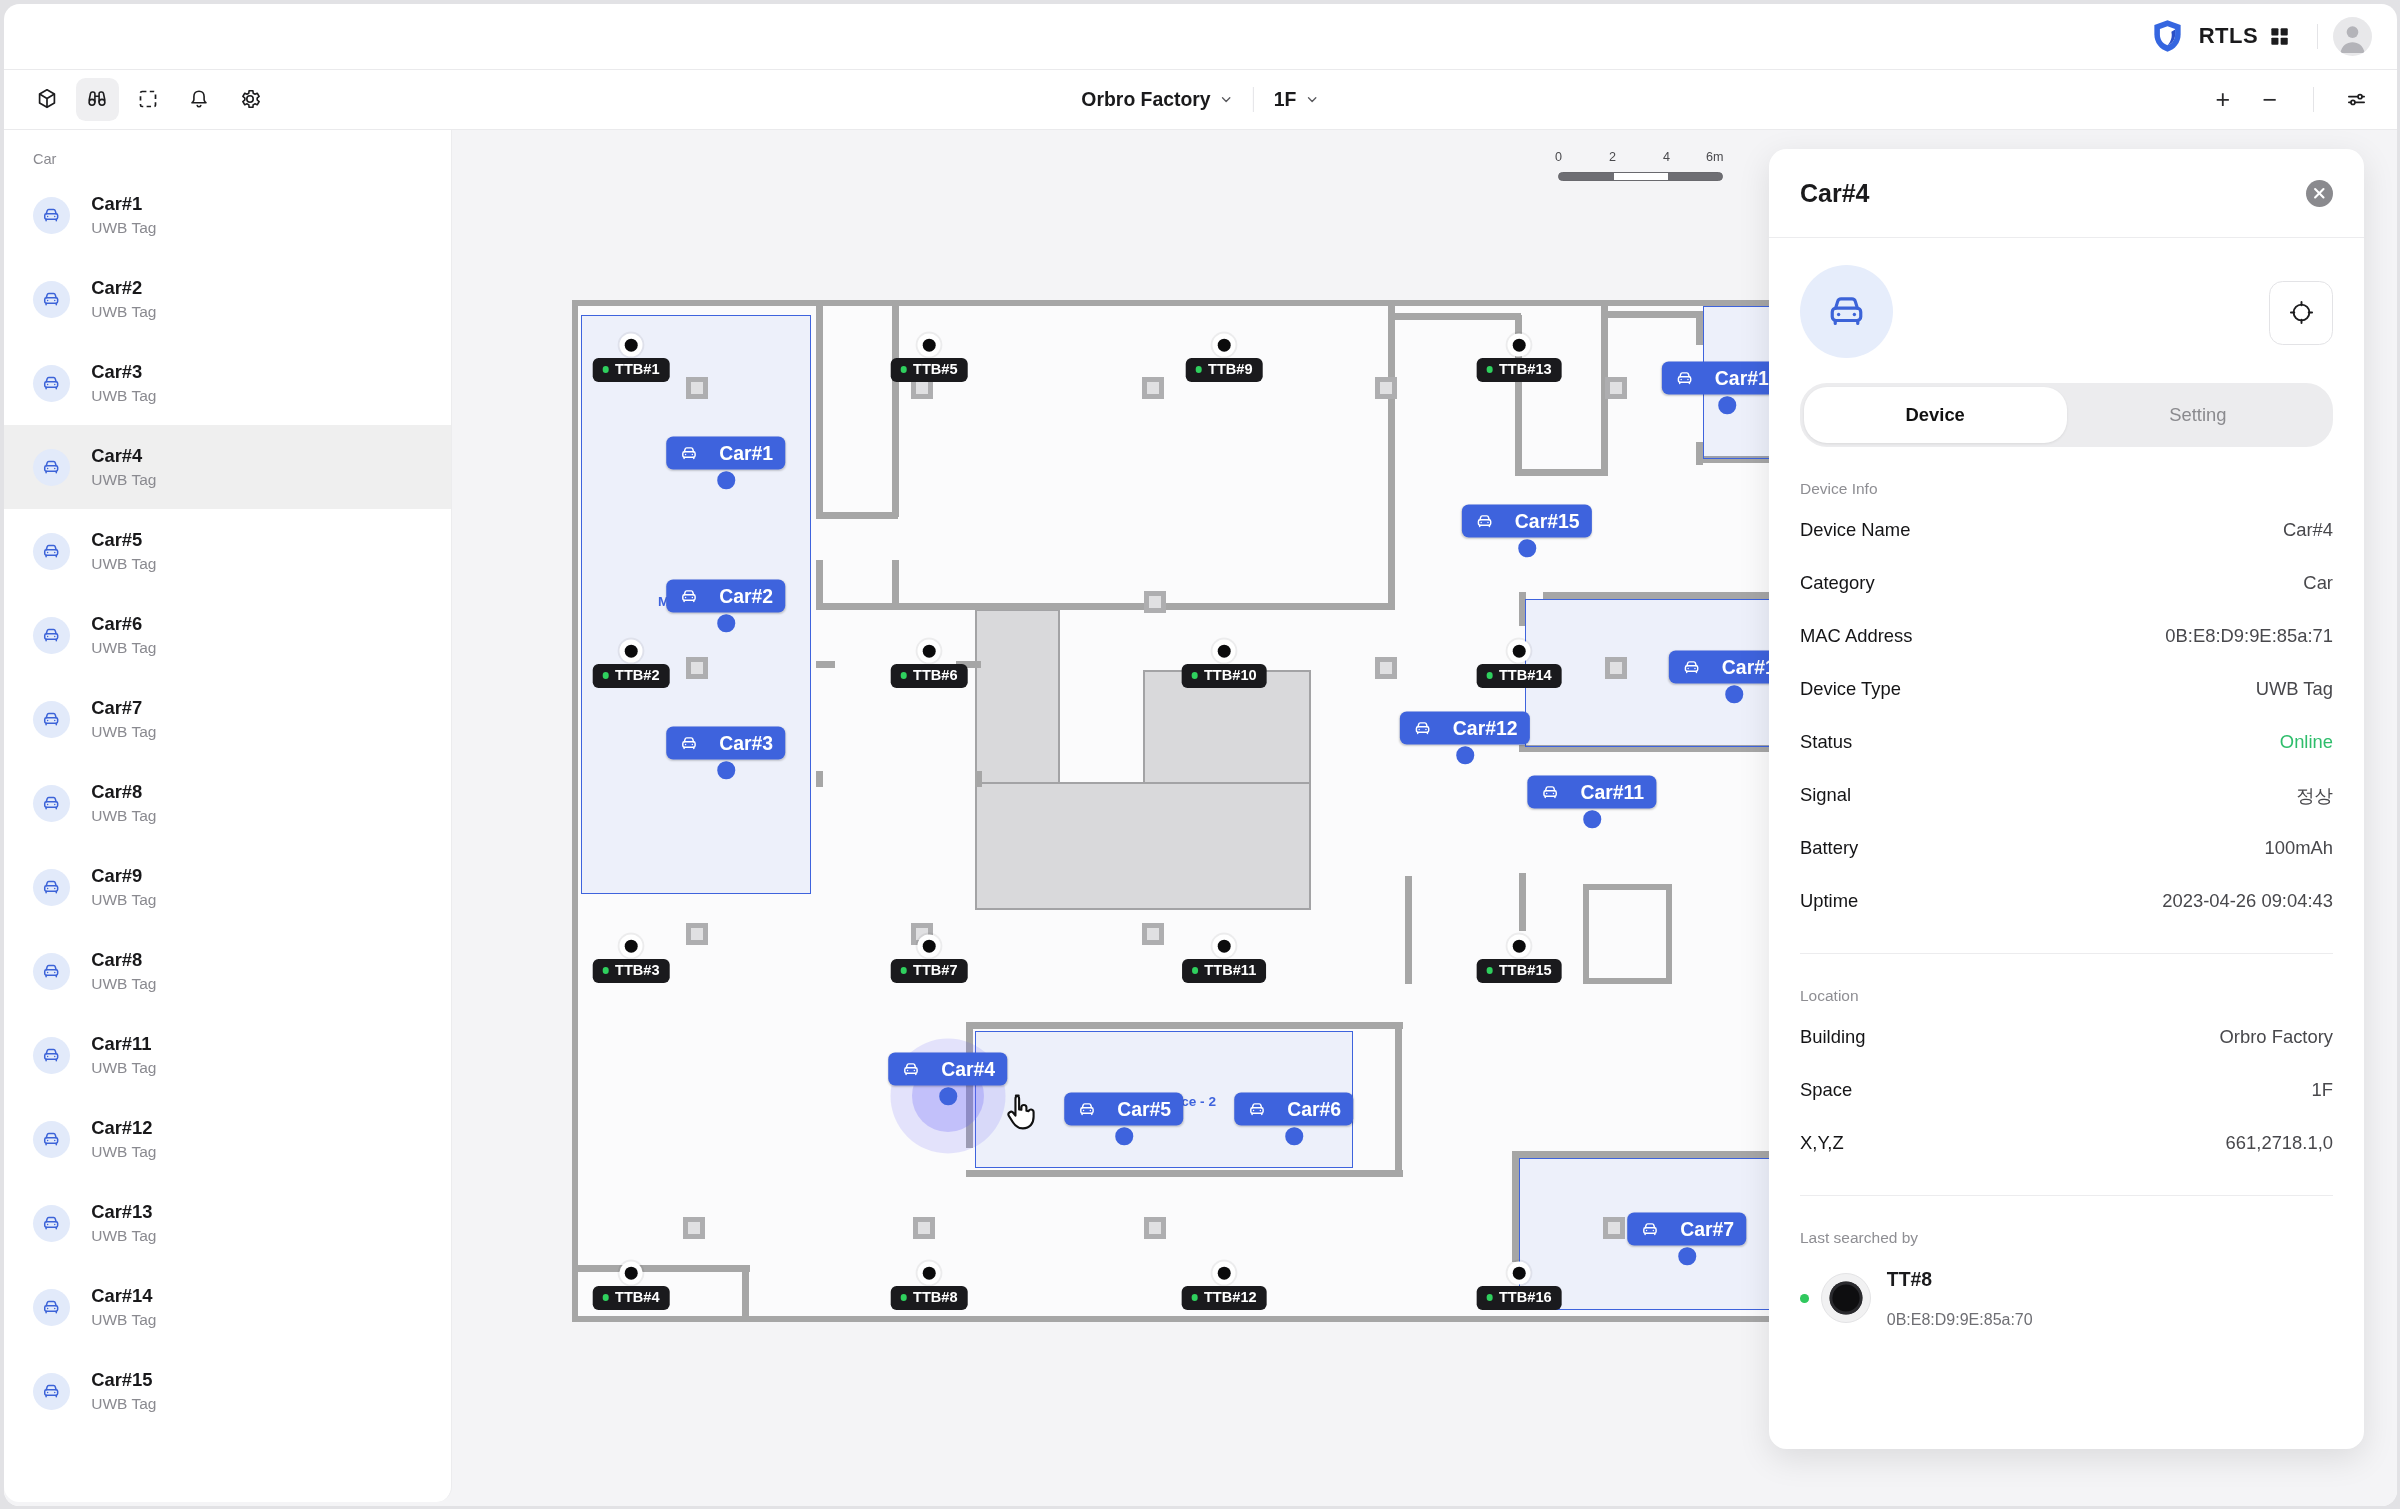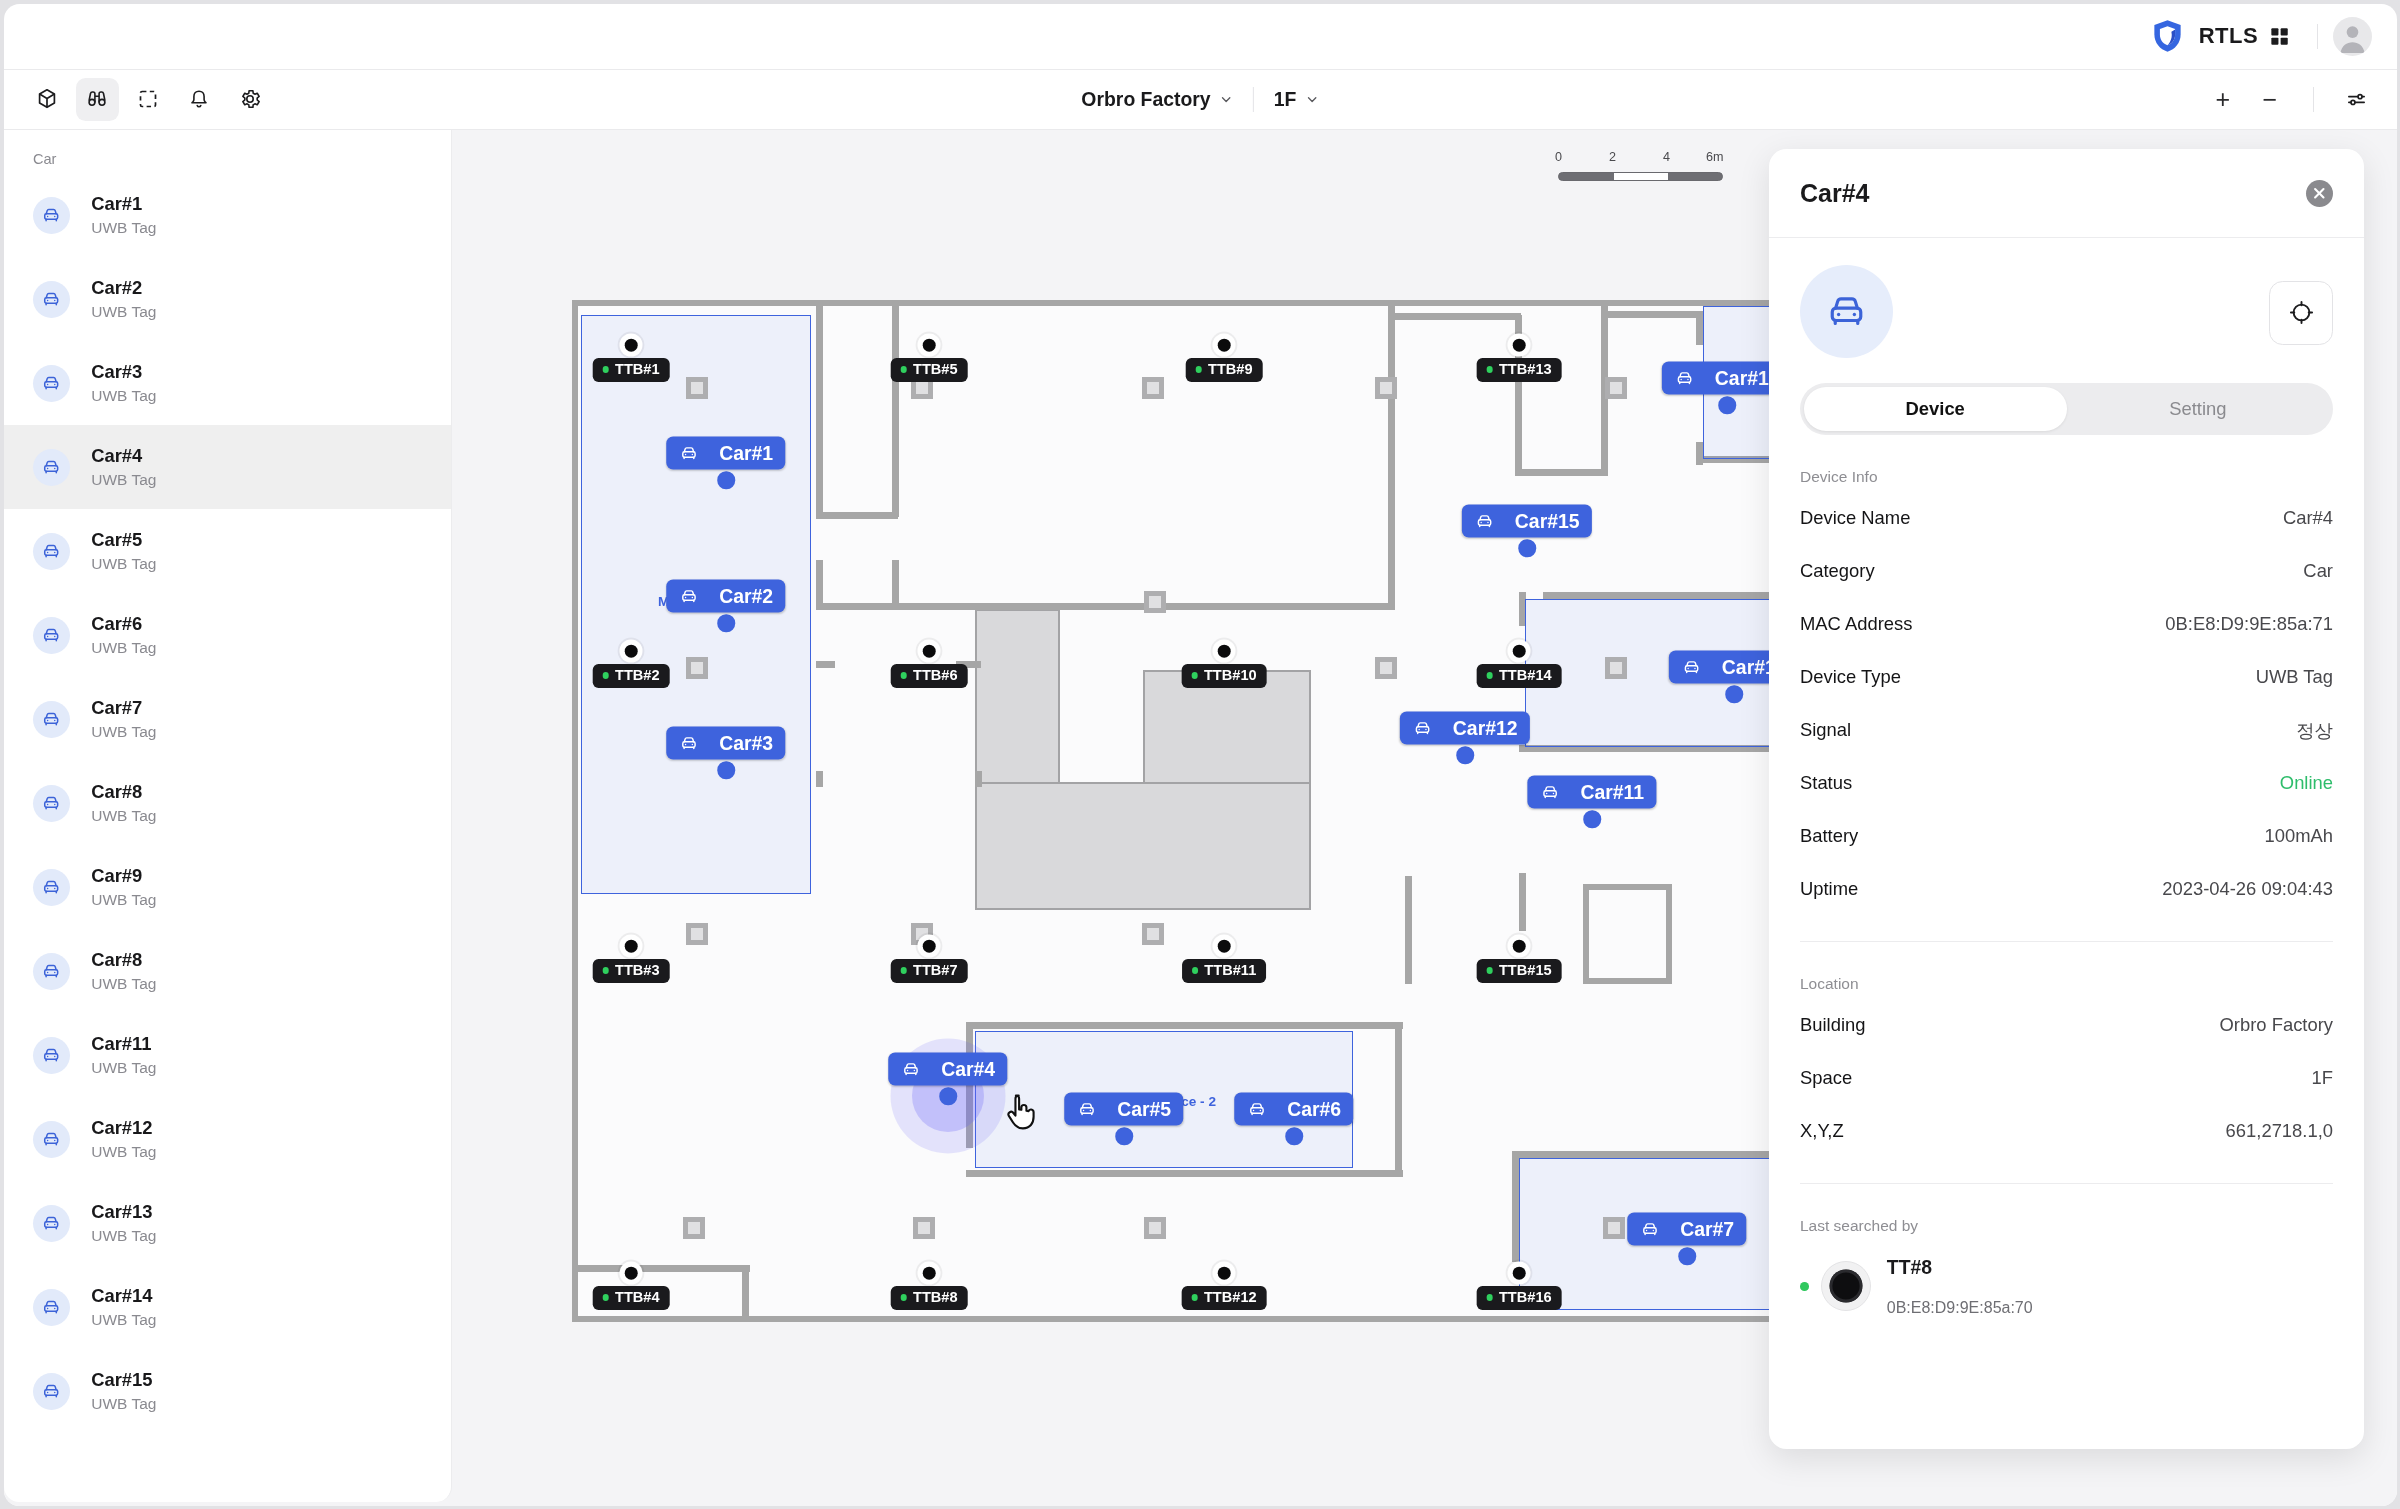--- a/index.html
+++ b/index.html
@@ -65,21 +65,21 @@
   .cursor{position:absolute;left:999px;top:1091px;z-index:9}
   
   .panel{position:absolute;left:1769px;top:149px;width:595px;height:1300px;background:#fff;border-radius:17.5px;box-shadow:0 9.7px 33px rgba(0,0,0,0.10);z-index:5;display:flex;flex-direction:column;overflow:hidden}
   .panel-head{height:89px;border-bottom:1px solid #ECECEE;display:flex;align-items:center;justify-content:space-between;padding:0 31px;flex:none}
   .panel-title{font-size:25px;font-weight:700}
   .close-btn{width:27px;height:27px;border-radius:50%;background:#8A8A8E;color:#fff;display:flex;align-items:center;justify-content:center}
   .panel-body{padding:27px 31px 0;flex:1}
   .avatar-row{display:flex;align-items:flex-start;justify-content:space-between}
   .device-avatar{width:93px;height:93px;border-radius:50%;background:#E6EDFB;display:flex;align-items:center;justify-content:center;color:#3C63D8}
   .locate-btn{width:64px;height:64px;border-radius:13.6px;border:1px solid #E3E3E6;display:flex;align-items:center;justify-content:center;color:#1C1C1E;margin-top:15.5px}
-  .segmented{margin-top:25px;height:52px;border-radius:27px;background:#ECECEE;display:flex;padding:3.9px}
+  .segmented{margin-top:25px;height:64px;border-radius:27px;background:#ECECEE;display:flex;padding:3.9px}
   .seg{flex:1;display:flex;align-items:center;justify-content:center;font-size:18.4px;color:#8A8A8E;border-radius:23px}
   .seg.active{background:#fff;color:#111;font-weight:600;box-shadow:0 1px 2.9px rgba(0,0,0,0.08)}
   .sec-heading{margin-top:33px;font-size:15.5px;color:#8E8E93}
   .info-rows{margin-top:5.8px}
   .info-row{display:flex;justify-content:space-between;align-items:center;height:53px}
   .info-label{font-size:18.4px;color:#141416}
   .info-value{font-size:18.4px;color:#48484C}
   .info-value.green{color:#2EBD6B}
   .divider{border-top:1px solid #ECECEE;margin-top:25px}
   .searched-row{display:flex;align-items:center;margin-top:21.3px}
@@ -893,26 +893,26 @@
         </div>
         <div class="info-row">
           <span class="info-label">MAC Address</span>
           <span class="info-value">0B:E8:D9:9E:85a:71</span>
         </div>
         <div class="info-row">
           <span class="info-label">Device Type</span>
           <span class="info-value">UWB Tag</span>
         </div>
         <div class="info-row">
+          <span class="info-label">Status</span>
+          <span class="info-value green">Online</span>
+        </div>
+        <div class="info-row">
           <span class="info-label">Signal</span>
           <span class="info-value">정상</span>
-        </div>
-        <div class="info-row">
-          <span class="info-label">Status</span>
-          <span class="info-value green">Online</span>
         </div>
         <div class="info-row">
           <span class="info-label">Battery</span>
           <span class="info-value">100mAh</span>
         </div>
         <div class="info-row">
           <span class="info-label">Uptime</span>
           <span class="info-value">2023-04-26 09:04:43</span>
         </div>
       </div>

